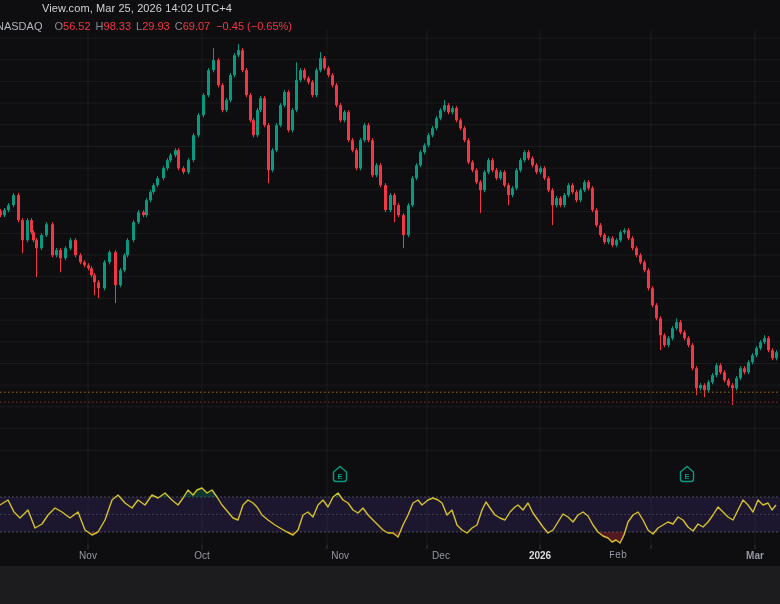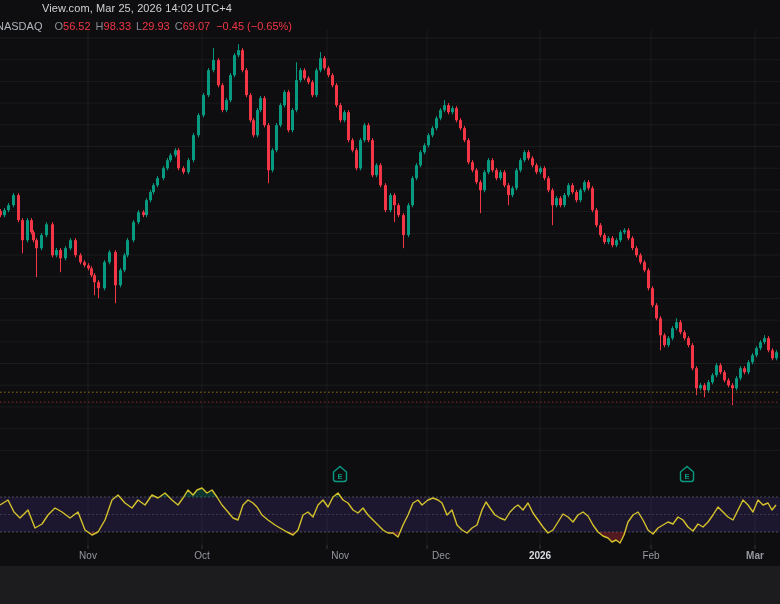--- a/index.html
+++ b/index.html
@@ -855,17 +855,17 @@
   <div class="hdr2">
     <span class="sym">NASDAQ</span><span class="lb">O</span><span class="vl">56.52</span><span class="lb">H</span><span class="vl">98.33</span><span class="lb">L</span><span class="vl">29.93</span><span class="lb">C</span><span class="vl">69.07</span><span class="chg">−0.45 (−0.65%)</span>
   </div>
 
   <div id="time-axis">
       <span style="left: 88px;">Nov</span>
       <span style="left: 202px;">Oct</span>
       <span style="left: 327px; text-align: right;">Nov</span>
       <span style="left: 441px;">Dec</span>
       <span class="em" style="left: 540px;">2026</span>
-      <span style="left: 651px;">Feb</span>
+      <span style="left: 618px; font-family: Liberation Mono, monospace;">Feb</span>
       <span style="left: 755px; font-weight: bold;">Mar</span>
     </div>
   <div id="bottom-strip" style="background: rgb(28, 28, 30);"></div>
 </div>
 
 </body></html>

